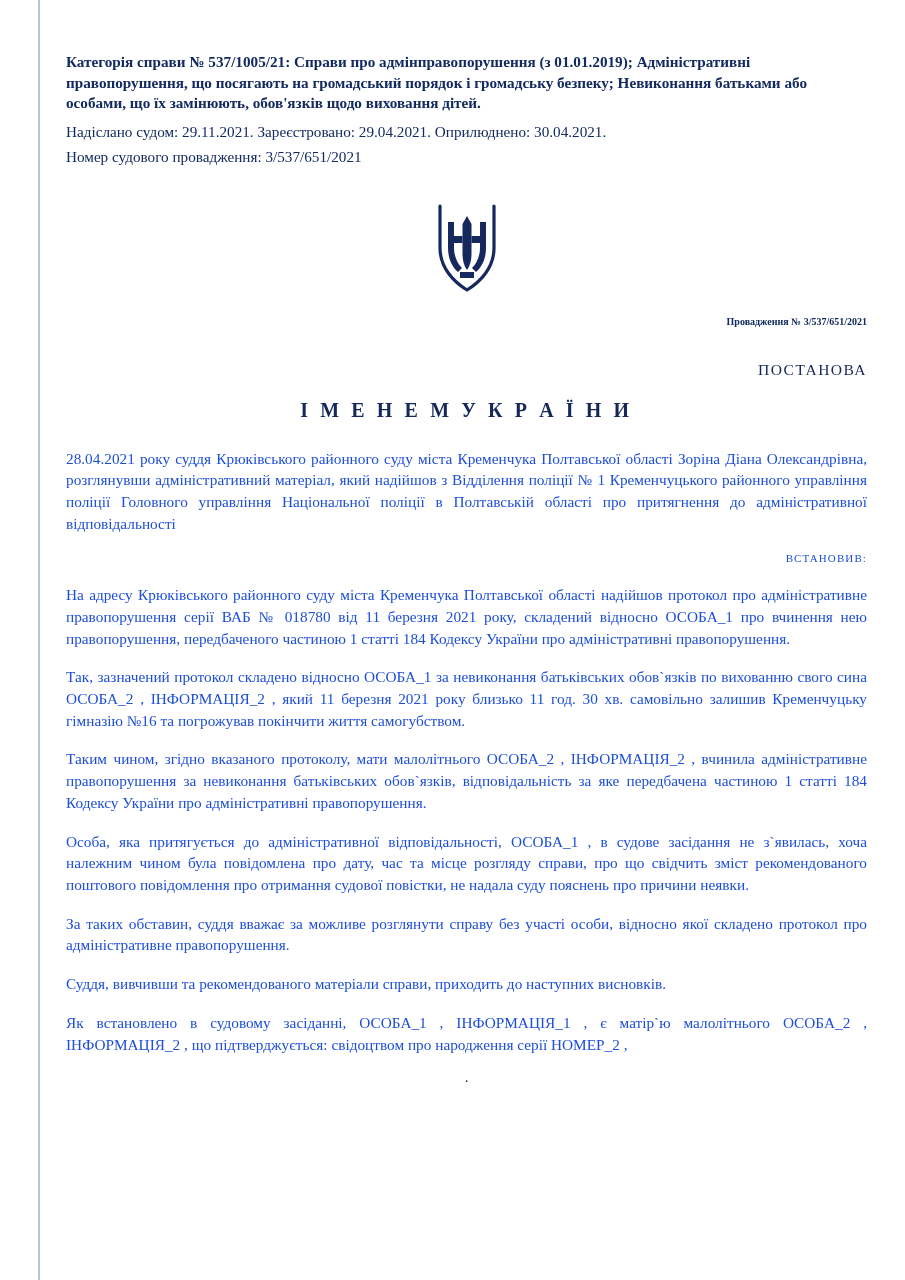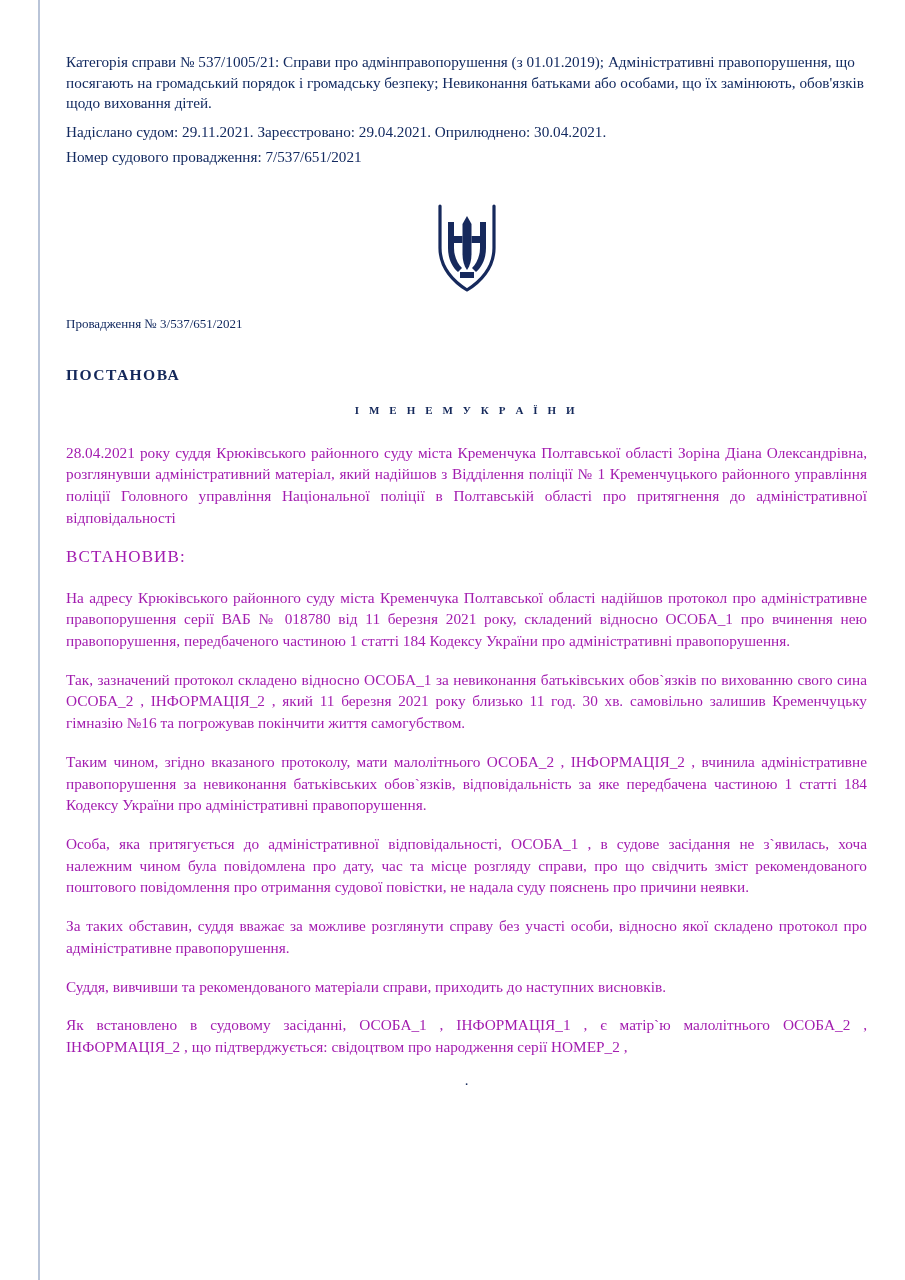--- a/index.html
+++ b/index.html
@@ -31,97 +31,98 @@
   }
   .header-block {
     font-size: 15.2px;
     line-height: 1.35;
     color: #132a60;
   }
   .header-block p {
     margin: 0;
   }
   .hdr-strong {
-    font-weight: normal;
+    font-weight: bold;
   }
   .hdr-line-2 {
     margin-top: 8px !important;
   }
   .hdr-line-3 {
     margin-top: 5px !important;
   }
   .emblem {
     text-align: center;
     margin: 34px 0 18px 0;
   }
   .emblem svg {
     display: inline-block;
   }
   .right-line {
-    text-align: left;
-    font-size: 13px;
+    text-align: right;
+    font-size: 10px;
     margin-top: 10px;
     color: #132a60;
+    font-weight: bold;
   }
   .right-line.second {
     margin-top: 20px;
   }
   .title {
-    text-align: left;
-    font-weight: bold;
+    text-align: right;
+    font-weight: normal;
     font-size: 15.6px;
     letter-spacing: 1.4px;
     margin-top: 34px;
   }
   .subtitle {
     text-align: center;
     font-weight: bold;
-    font-size: 11px;
+    font-size: 20px;
     letter-spacing: 3.6px;
     margin-top: 20px;
   }
   .body-text {
     margin-top: 26px;
     font-size: 15.3px;
     line-height: 1.42;
     text-align: justify;
-    color: #a21caf;
+    color: #1d4ed8;
   }
   .body-text p {
     margin: 0 0 17px 0;
   }
   .body-text p:last-child {
     margin-bottom: 4px;
   }
   .u {
     text-decoration: underline;
   }
   .center-word {
-    text-align: left;
+    text-align: right;
     margin: 22px 0 22px 0;
-    font-size: 17px;
+    font-size: 11px;
     letter-spacing: 1.1px;
   }
   .footdot {
     text-align: center;
     font-size: 15px;
     margin-top: 14px;
   }
 </style>
 </head>
 <body>
 
 <div class="page">
 
   <div class="left-rule"></div>
 
   <div class="header-block">
     <p class="hdr-strong">Категорія справи № 537/1005/21: Справи про адмінправопорушення (з 01.01.2019); Адміністративні правопорушення, що посягають на громадський порядок і громадську безпеку; Невиконання батьками або особами, що їх замінюють, обов'язків щодо виховання дітей.</p>
     <p class="hdr-line-2">Надіслано судом: 29.11.2021. Зареєстровано: 29.04.2021. Оприлюднено: 30.04.2021.</p>
-    <p class="hdr-line-3">Номер судового провадження: 7/537/651/2021</p>
+    <p class="hdr-line-3">Номер судового провадження: 3/537/651/2021</p>
   </div>
 
   <div class="emblem">
     <svg width="66" height="92" viewBox="0 0 66 92" aria-hidden="true">
       <g fill="none" stroke="#16295c" stroke-width="3.2" stroke-linejoin="round" stroke-linecap="round">
         <path d="M6 4 L6 46 C6 66 20 80 33 88 C46 80 60 66 60 46 L60 4"></path>
       </g>
       <g fill="#16295c">
         <path d="M33 14 L37.5 22 L37.5 52 C37.5 58 36 64 33 68 C30 64 28.5 58 28.5 52 L28.5 22 Z"></path>
         <path d="M14 20 L20 20 L20 46 C20 55 24 62 28 66 L24 70 C17 64 14 55 14 46 Z"></path>

